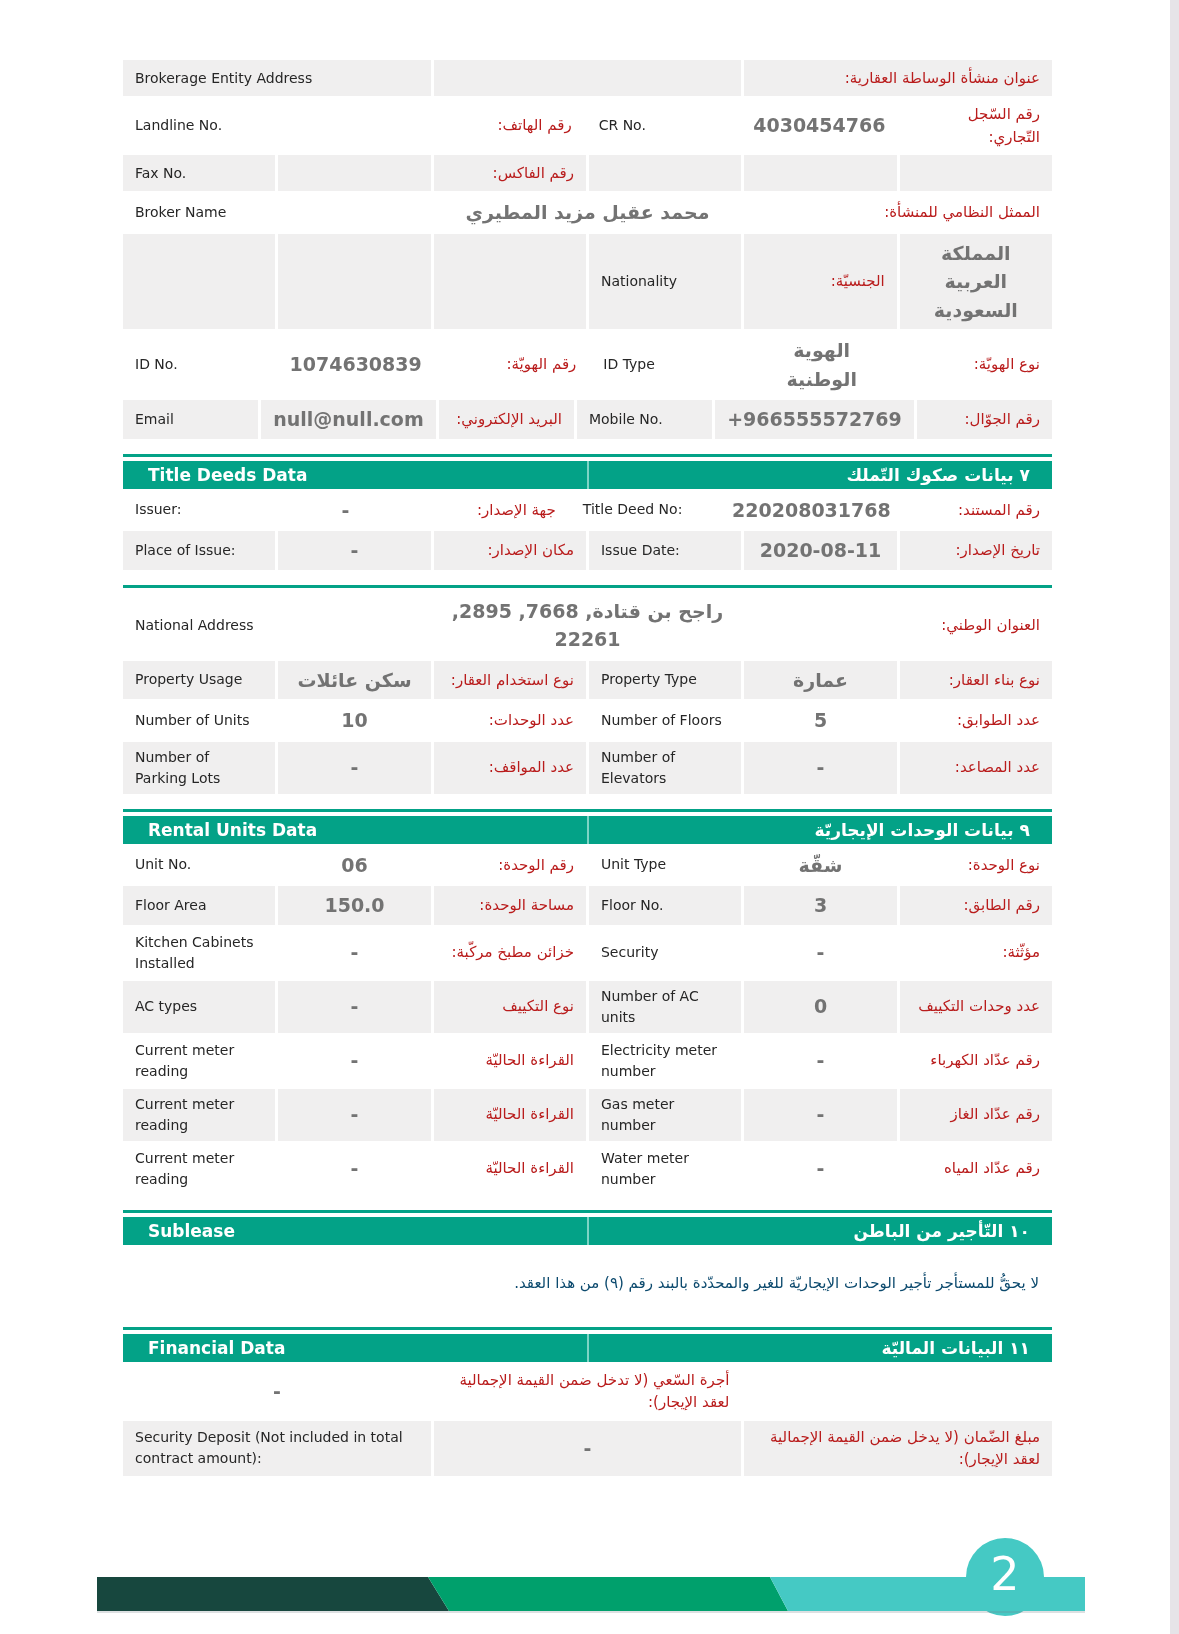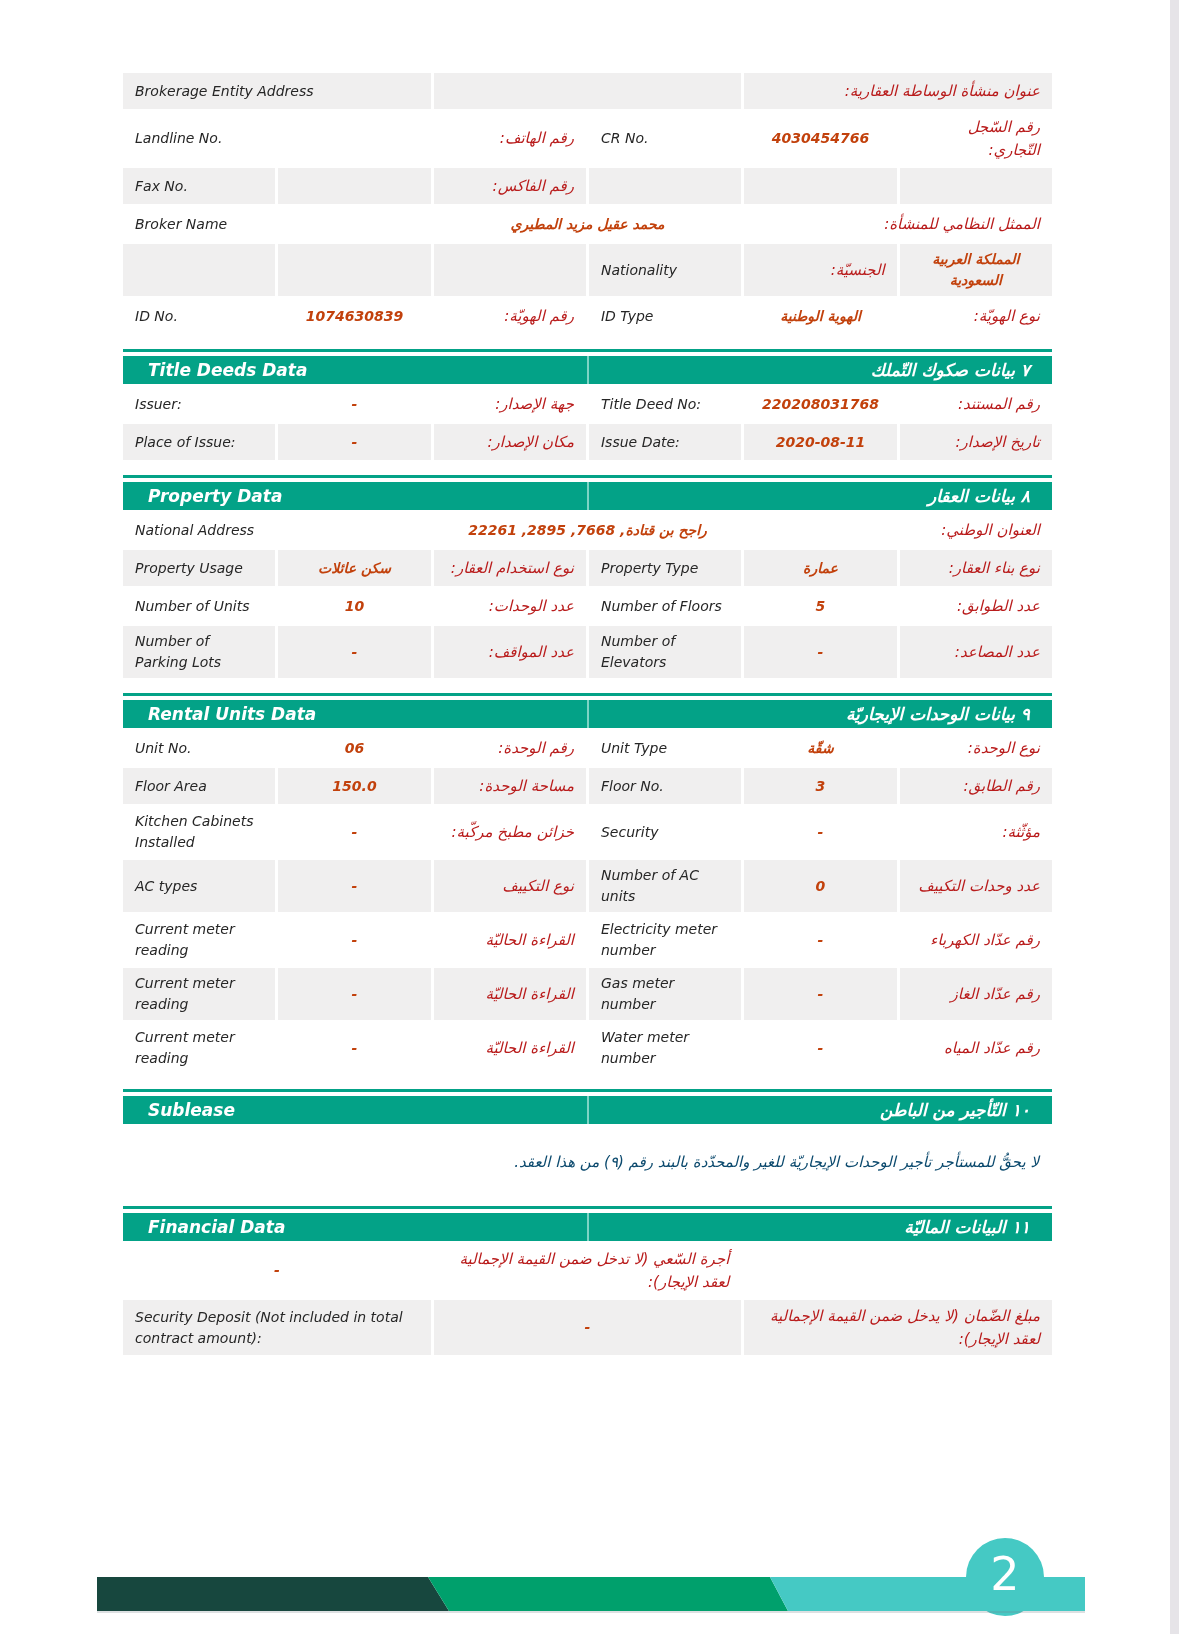--- a/index.html
+++ b/index.html
@@ -9,44 +9,43 @@
     background:#ffffff;
     overflow:hidden;
     font-family:"DejaVu Sans", sans-serif;
     color:#1f1f1f;
   }
   .edge-strip{
     position:absolute;right:0;top:0;bottom:0;width:9px;
     background:#e6e4e8;
   }
   .doc{
-    position:absolute;left:123px;top:13px;width:929px;
+    position:absolute;left:123px;top:0;width:929px;
     padding-top:60px;
-    font-style:italic;
   }
   
   .tbl{width:100%;}
   .row{
     display:grid;
     column-gap:3px;
     margin-bottom:2px;
   }
   .row.thirds{grid-template-columns:1fr 1fr 1fr;}
   .row.sixths{grid-template-columns:repeat(6,1fr);}
   .cell{
     display:flex;align-items:center;
     min-height:36px;
     padding:5px 12px;
     font-size:14px;line-height:1.5;
     background:transparent;
     box-sizing:border-box;
   }
   .row.gray .cell{background:#f0efef;}
   .cell.en{justify-content:flex-start;font-weight:500;color:#262626;}
-  .cell.val{justify-content:center;font-weight:700;color:#c2410c;font-size:14px;text-align:center;}
+  .cell.val{justify-content:center;font-weight:700;color:#737373;font-size:19px;text-align:center;}
   .cell.ar{justify-content:flex-start;font-weight:500;color:#b91c1c;font-size:15px;text-align:right;}
   
   .sec{margin-top:15px;}
   .sec-line{height:3px;background:#03a287;margin-bottom:4px;}
   .sec-bar{
     display:grid;grid-template-columns:1fr 1fr;column-gap:2px;
     background:#7ed4c5;
     margin-bottom:2px;
   }
   .sec-half{
@@ -128,20 +127,28 @@
           <div class="cell val" dir="rtl">المملكة العربية السعودية</div>
         </div>
         <div class="row white sixths">
           <div class="cell en">ID No.</div>
           <div class="cell val">1074630839</div>
           <div class="cell ar" dir="rtl">رقم الهويّة:</div>
           <div class="cell en">ID Type</div>
           <div class="cell val" dir="rtl">الهوية الوطنية</div>
           <div class="cell ar" dir="rtl">نوع الهويّة:</div>
         </div>
+        <div class="row gray sixths">
+          <div class="cell en">Email</div>
+          <div class="cell val">null@null.com</div>
+          <div class="cell ar" dir="rtl">البريد الإلكتروني:</div>
+          <div class="cell en">Mobile No.</div>
+          <div class="cell val">+966555572769</div>
+          <div class="cell ar" dir="rtl">رقم الجوّال:</div>
+        </div>
       </div>
 
     <section class="sec">
       <div class="sec-line"></div>
       <div class="sec-bar">
         <div class="sec-half sec-en">Title Deeds Data</div>
         <div class="sec-half sec-ar" dir="rtl">٧ بيانات صكوك التّملك</div>
       </div>
       <div class="tbl">
           <div class="row white sixths">
@@ -158,24 +165,20 @@
             <div class="cell ar" dir="rtl">مكان الإصدار:</div>
             <div class="cell en">Issue Date:</div>
             <div class="cell val">2020-08-11</div>
             <div class="cell ar" dir="rtl">تاريخ الإصدار:</div>
           </div>
         </div>
     </section>
 
     <section class="sec">
       <div class="sec-line"></div>
-      <div class="sec-bar">
-        <div class="sec-half sec-en">Property Data</div>
-        <div class="sec-half sec-ar" dir="rtl">٨ بيانات العقار</div>
-      </div>
       <div class="tbl">
           <div class="row white thirds">
             <div class="cell en">National Address</div>
             <div class="cell val" dir="rtl">راجح بن قتادة, 7668, 2895, 22261</div>
             <div class="cell ar" dir="rtl">العنوان الوطني:</div>
           </div>
           <div class="row gray sixths">
             <div class="cell en">Property Usage</div>
             <div class="cell val" dir="rtl">سكن عائلات</div>
             <div class="cell ar" dir="rtl">نوع استخدام العقار:</div>

